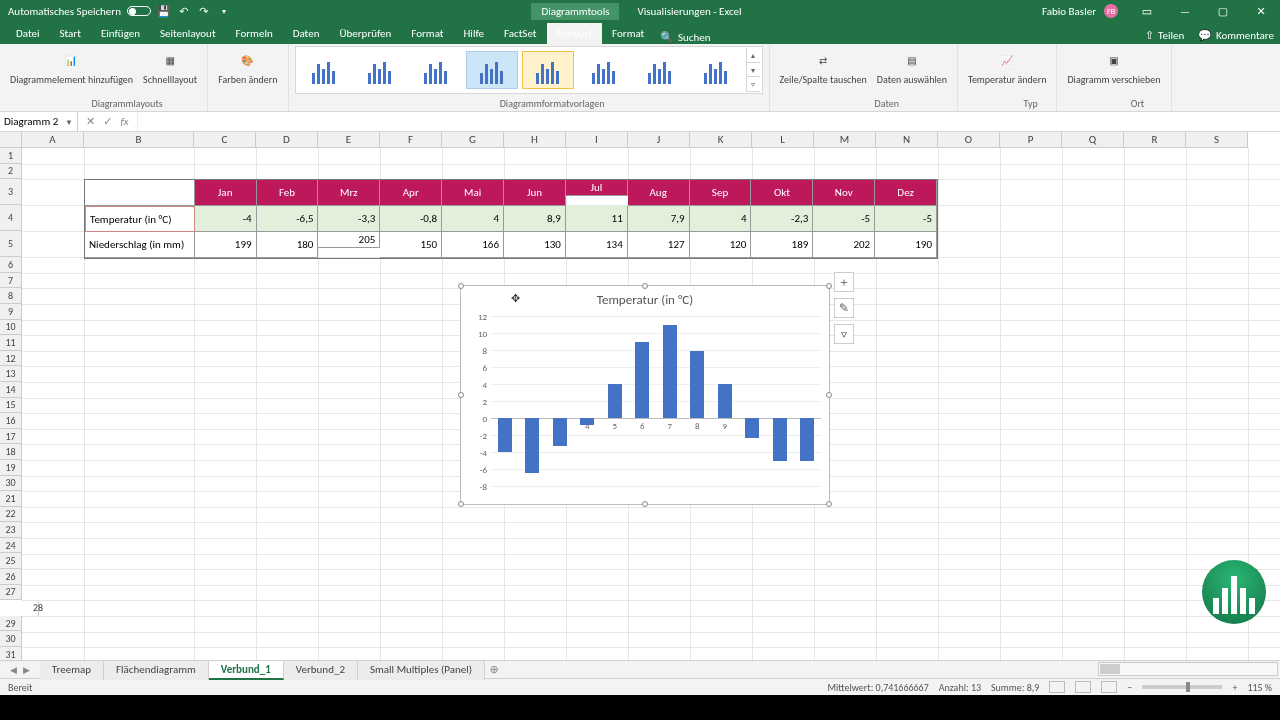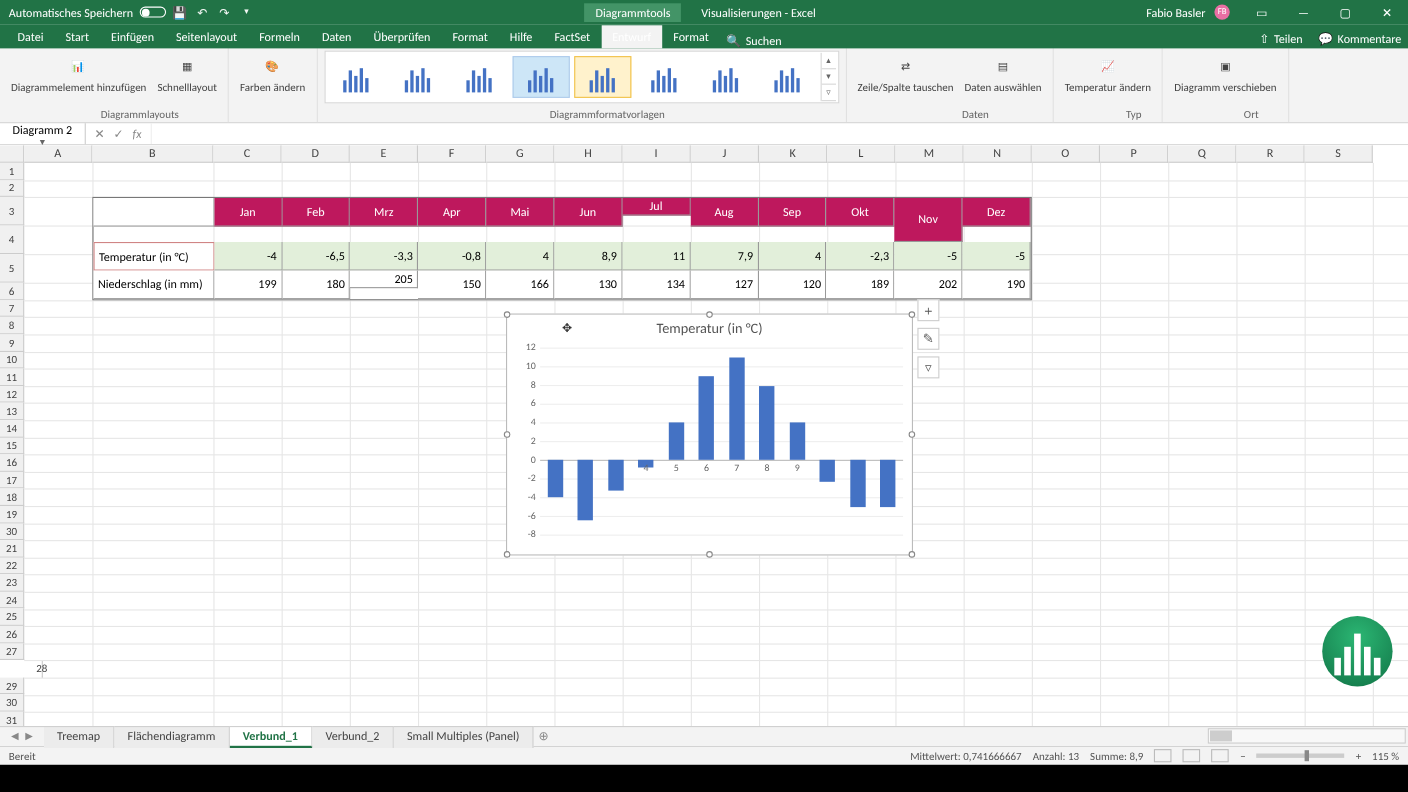--- a/index.html
+++ b/index.html
@@ -39,21 +39,21 @@
   .gallery { display: flex; gap: 4px; align-items: center; height: 48px; padding: 2px; border: 1px solid #d6d6d6; background:#fff; position:relative; }
   .gallery .thumb { width: 52px; height: 38px; border: 1px solid transparent; display:flex; align-items:flex-end; justify-content:center; gap:2px; padding:4px; cursor:pointer; }
   .gallery .thumb.sel { border-color:#aecbea; background:#cde6f7; }
   .gallery .thumb.hover { border-color:#f1c147; background:#fff2cc; }
   .gallery .gbar { width:3px; background:#4472c4; }
   .gallery .scroll { width: 14px; height: 44px; border-left:1px solid #d6d6d6; display:flex; flex-direction:column; }
   .gallery .scroll div { flex:1; border-bottom:1px solid #d6d6d6; display:flex; align-items:center; justify-content:center; font-size:8px; color:#666; }
 
   
   .namebar { height: 20px; border-bottom: 1px solid #d6d6d6; display: flex; align-items: stretch; font-size: 11px; }
-  .namebox { width: 78px; border-right:1px solid #ccc; display:flex; align-items:center; padding:0 4px; justify-content:space-between;flex-direction:column; }
+  .namebox { width: 78px; border-right:1px solid #ccc; display:flex; align-items:center; padding:0 4px; justify-content:space-between; }
   .namebox .dd { font-size:8px; color:#666; }
   .fxicons { display:flex; align-items:center; gap:8px; padding:0 8px; color:#888; border-right:1px solid #eee; }
   .fxicons .fx { font-style: italic; font-size: 11px; }
   .formula { flex:1; padding:0 6px; display:flex; align-items:center; }
 
   
   .grid-wrap { flex:1; position: relative; overflow:hidden; background:#fff; }
   .corner { position:absolute; left:0; top:0; width:22px; height:16px; background:#f0f0f0; border-right:1px solid #ccc; border-bottom:1px solid #ccc; }
   .colhdrs { position:absolute; left:22px; top:0; right:0; height:16px; display:flex; }
   .colhdr { background:#f0f0f0; border-right:1px solid #ccc; border-bottom:1px solid #ccc; display:flex; align-items:center; justify-content:center; font-size:11px; color:#444; }
@@ -414,21 +414,21 @@
             <div class="dt-cell dt-hdr" style="width: 62px; height: 26px;">Jan</div>
             <div class="dt-cell dt-hdr" style="width: 62px; height: 26px;">Feb</div>
             <div class="dt-cell dt-hdr" style="width: 62px; height: 26px;">Mrz</div>
             <div class="dt-cell dt-hdr" style="width: 62px; height: 26px;">Apr</div>
             <div class="dt-cell dt-hdr" style="width: 62px; height: 26px;">Mai</div>
             <div class="dt-cell dt-hdr" style="width: 62px; height: 26px;">Jun</div>
             <div class="dt-cell dt-hdr" style="width: 62px; height: 16px;">Jul</div>
             <div class="dt-cell dt-hdr" style="width: 62px; height: 26px;">Aug</div>
             <div class="dt-cell dt-hdr" style="width: 62px; height: 26px;">Sep</div>
             <div class="dt-cell dt-hdr" style="width: 62px; height: 26px;">Okt</div>
-            <div class="dt-cell dt-hdr" style="width: 62px; height: 40px;">Nov</div>
+            <div class="dt-cell dt-hdr" style="width: 62px; height: 26px;">Nov</div>
             <div class="dt-cell dt-hdr" style="width: 62px; height: 26px;">Dez</div>
           </div>
           <div class="dt-row row4">
             <div class="dt-cell dt-label" style="width: 110px; height: 26px;">Temperatur (in °C)</div>
             <div class="dt-cell num" style="width: 62px; height: 26px;">-4</div>
             <div class="dt-cell num" style="width: 62px; height: 26px;">-6,5</div>
             <div class="dt-cell num" style="width: 62px; height: 26px;">-3,3</div>
             <div class="dt-cell num" style="width: 62px; height: 26px;">-0,8</div>
             <div class="dt-cell num" style="width: 62px; height: 26px;">4</div>
             <div class="dt-cell num" style="width: 62px; height: 26px;">8,9</div>

